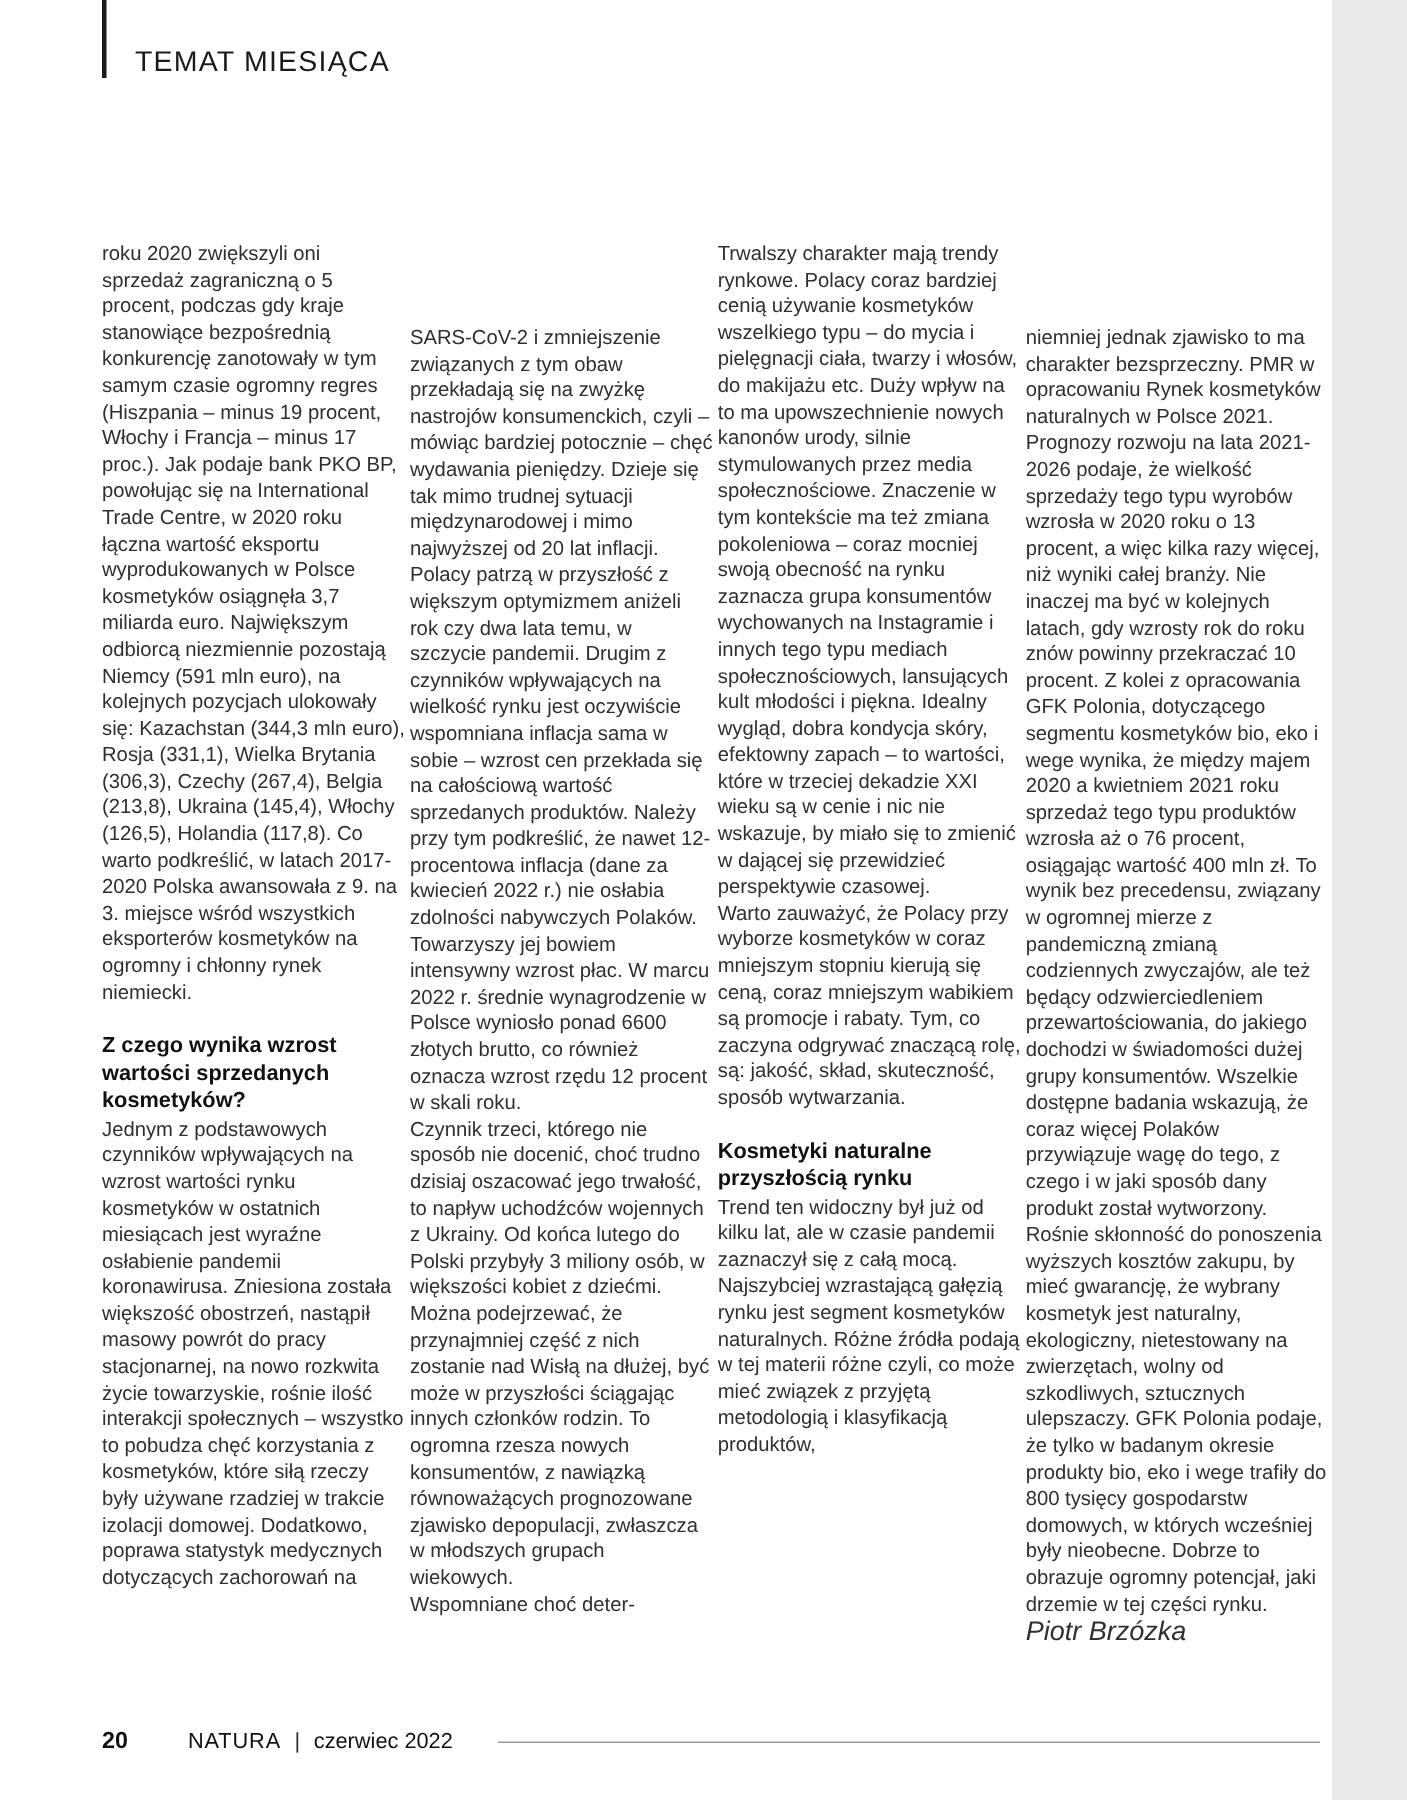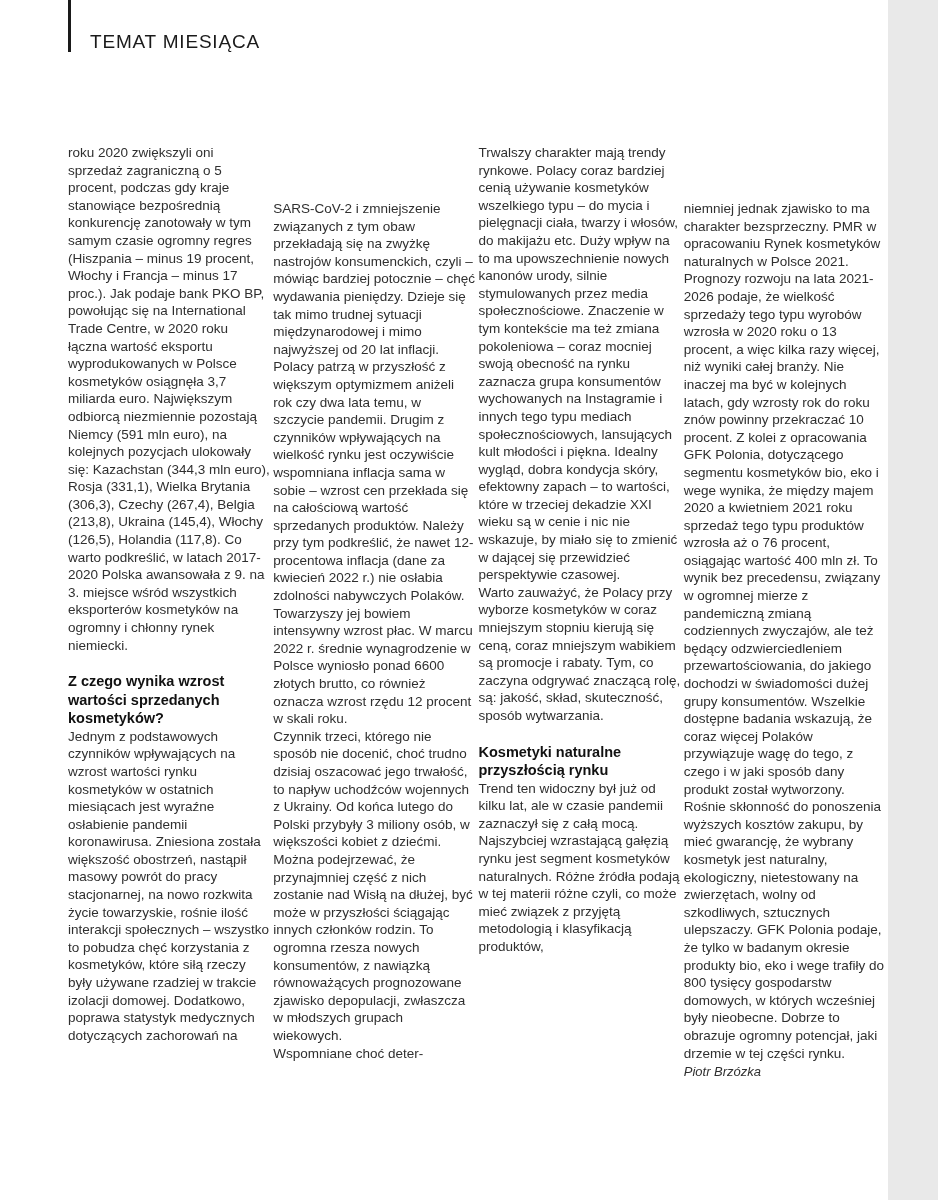--- a/index.html
+++ b/index.html
@@ -27,37 +27,37 @@
     position:absolute;left:68px;top:0;
     width:3px;height:52px;background:var(--bar);
   }
   .kicker{
     position:absolute;left:90px;top:31px;
     font-size:19px;letter-spacing:0.8px;
     color:var(--bar);
   }
   
   .columns{
-    position:absolute;left:68px;top:144px;width:818px;
+    position:absolute;left:68px;top:160px;width:818px;
     display:grid;grid-template-columns:repeat(4,1fr);column-gap:3px;
   }
   .col{
     font-size:13.5px;line-height:17.6px;color:var(--ink);
     text-align:left;
   }
   .col.offset{padding-top:56px;}
   .col p{margin:0;}
   .col h3{
     margin:18px 0 0 0;
     font-size:14.5px;line-height:18.5px;
     font-weight:bold;color:var(--heading-ink);
   }
   .author{
     font-style:italic;
-    font-size:13px;
+    font-size:18px;
     margin-top:1px !important;
     color:var(--ink);
   }
   
   .footer{
     position:absolute;left:68px;top:1152px;right:8px;
     display:flex;align-items:center;
     color:var(--heading-ink);
   }
   .pagenum{font-weight:bold;font-size:15.5px;}
@@ -95,14 +95,21 @@
       <p>Trend ten widoczny był już od kilku lat, ale w czasie pandemii zaznaczył się z całą mocą. Najszybciej wzrastającą gałęzią rynku jest segment kosmetyków naturalnych. Różne źródła podają w tej materii różne czyli, co może mieć związek z przyjętą metodologią i klasyfikacją produktów,</p>
     </div>
 
     <div class="col offset">
       <p>niemniej jednak zjawisko to ma charakter bezsprzeczny. PMR w opracowaniu Rynek kosmetyków naturalnych w Polsce 2021. Prognozy rozwoju na lata 2021-2026 podaje, że wielkość sprzedaży tego typu wyrobów wzrosła w 2020 roku o 13 procent, a więc kilka razy więcej, niż wyniki całej branży. Nie inaczej ma być w kolejnych latach, gdy wzrosty rok do roku znów powinny przekraczać 10 procent. Z kolei z opracowania GFK Polonia, dotyczącego segmentu kosmetyków bio, eko i wege wynika, że między majem 2020 a kwietniem 2021 roku sprzedaż tego typu produktów wzrosła aż o 76 procent, osiągając wartość 400 mln zł. To wynik bez precedensu, związany w ogromnej mierze z pandemiczną zmianą codziennych zwyczajów, ale też będący odzwierciedleniem przewartościowania, do jakiego dochodzi w świadomości dużej grupy konsumentów. Wszelkie dostępne badania wskazują, że coraz więcej Polaków przywiązuje wagę do tego, z czego i w jaki sposób dany produkt został wytworzony. Rośnie skłonność do ponoszenia wyższych kosztów zakupu, by mieć gwarancję, że wybrany kosmetyk jest naturalny, ekologiczny, nietestowany na zwierzętach, wolny od szkodliwych, sztucznych ulepszaczy. GFK Polonia podaje, że tylko w badanym okresie produkty bio, eko i wege trafiły do 800 tysięcy gospodarstw domowych, w których wcześniej były nieobecne. Dobrze to obrazuje ogromny potencjał, jaki drzemie w tej części rynku.</p>
       <p class="author">Piotr Brzózka</p>
     </div>
 
   </main>
 
+  <footer class="footer">
+    <span class="pagenum">20</span>
+    <span class="mag">NATURA</span>
+    <span class="sep">|</span>
+    <span class="issue">czerwiec 2022</span>
+    <span class="footer-rule"></span>
+  </footer>
 
 </div>
 
 </body></html>

